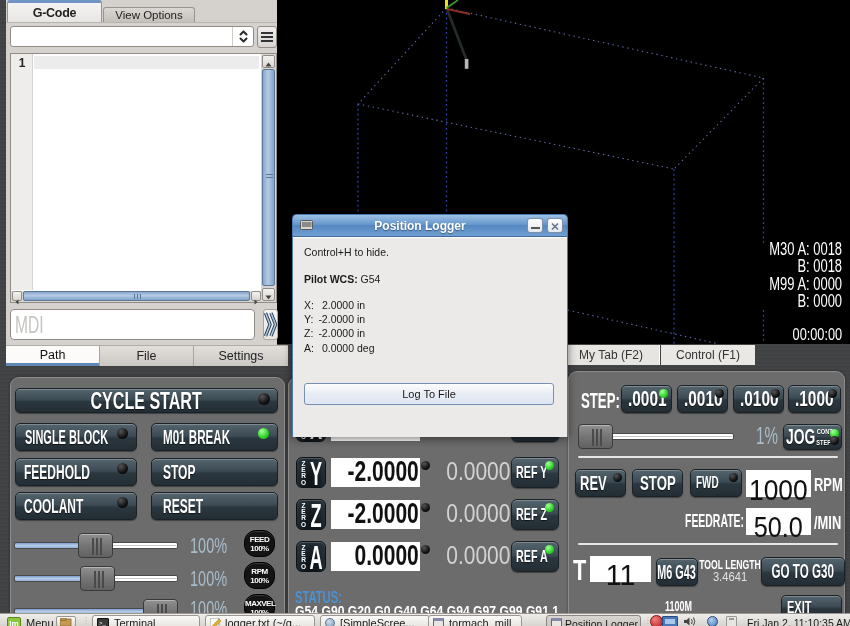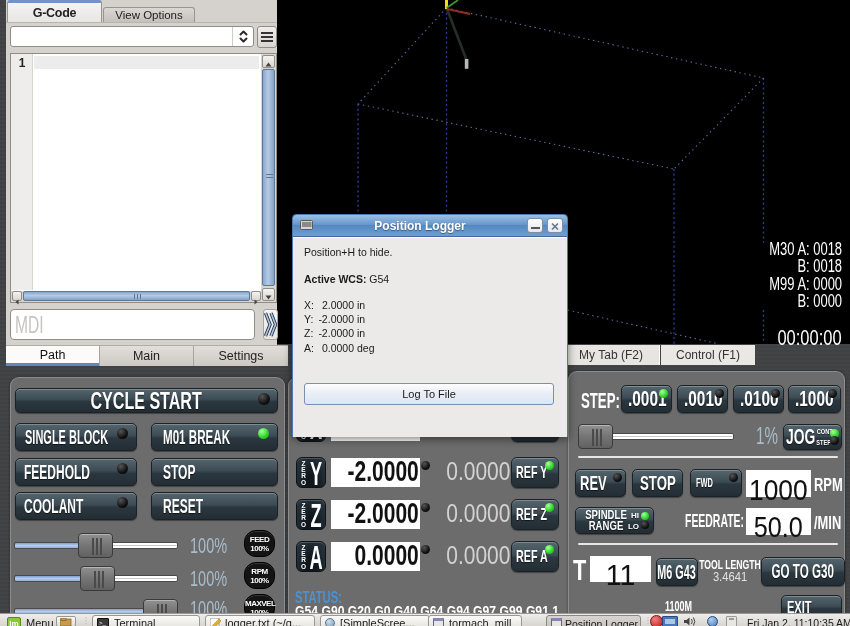--- a/index.html
+++ b/index.html
@@ -71,21 +71,21 @@
     <line x1="486.5" y1="78" x2="397" y2="169"></line>
     <line x1="81" y1="263" x2="442" y2="344"></line>
   </g>
   <line x1="170" y1="9" x2="189.5" y2="60" stroke="#262d29" stroke-width="2.6"></line>
   <rect x="187.8" y="59" width="3.6" height="9.8" fill="#b8b8b8"></rect>
   <line x1="169.5" y1="9" x2="169.5" y2="0" stroke="#e8e416" stroke-width="3"></line>
   <line x1="169.5" y1="8" x2="181" y2="0" stroke="#3f9a30" stroke-width="1.6"></line>
   <line x1="170" y1="9" x2="193" y2="14" stroke="#8e2d26" stroke-width="2"></line>
 </svg>
 <div class="abs" style="right:8px;top:241px;text-align:right;color:#fff;font-size:18px;line-height:17.3px;"><span style="display:inline-block;transform:scaleX(.72);transform-origin:right;">M30 A: 0018</span><br><span style="display:inline-block;transform:scaleX(.72);transform-origin:right;">B: 0018</span><br><span style="display:inline-block;transform:scaleX(.72);transform-origin:right;">M99 A: 0000</span><br><span style="display:inline-block;transform:scaleX(.72);transform-origin:right;">B: 0000</span></div>
-<div class="abs" style="right:8px;top:325px;color:#fff;font-size:22px;"><span style="display:inline-block;transform:scaleX(.75);transform-origin:right;">00:00:00</span></div>
+<div class="abs" style="right:8px;top:325px;color:#fff;font-size:17px;"><span style="display:inline-block;transform:scaleX(.75);transform-origin:right;">00:00:00</span></div>
 </div>
 
 <div class="abs" id="gpanel" style="left:6px;top:0;width:271px;height:345px;background:#d5d2ce;">
   <div class="abs" style="left:1px;top:0;width:95px;height:22px;background:linear-gradient(#f4f3f2,#e8e6e4);border:1px solid #9a948e;border-bottom:none;border-radius:3px 3px 0 0;border-top:3px solid #7095c4;display:flex;align-items:center;justify-content:center;font-size:12.5px;font-weight:bold;color:#222;letter-spacing:-0.3px;">G-Code</div>
   <div class="abs" style="left:97px;top:7px;width:92px;height:15px;background:linear-gradient(#dbd8d4,#c4c0bb);border:1px solid #9a948e;border-bottom:none;border-radius:3px 3px 0 0;display:flex;align-items:center;justify-content:center;font-size:11.5px;color:#222;">View Options</div>
   <div class="abs" style="left:0;top:22px;width:271px;height:323px;background:#d5d2ce;border-top:1px solid #b8b4ae;"></div>
 
   <div class="abs" style="left:4px;top:26px;width:244px;height:21px;background:#fff;border:1px solid #918c86;border-radius:3px;">
     <div class="abs" style="right:0;top:0;width:21px;height:19px;border-left:1px solid #d0ccc6;">
       <svg width="21" height="19">
@@ -148,21 +148,21 @@
       <g stroke="#a9c7e2" stroke-width="1.6" fill="none">
         <path d="M1.5 3 L6 14.5 L1.5 26"></path>
         <path d="M7 3 L11.5 14.5 L7 26"></path>
       </g>
     </svg>
   </div>
 </div>
 
 <div class="abs" style="left:6px;top:345px;width:272px;height:24px;">
   <div class="abs" style="left:0;top:0;width:93px;height:21px;background:#fcfbfa;border-top:1px solid #b0aca6;border-bottom:3px solid #6189b8;display:flex;align-items:center;justify-content:center;font-size:12.5px;color:#111;">Path</div>
-  <div class="abs" style="left:93px;top:0;width:94px;height:21px;background:linear-gradient(#e2dfdb,#ccc9c4);border-top:1px solid #b0aca6;border-left:1px solid #a8a49e;display:flex;align-items:center;justify-content:center;font-size:12.5px;color:#222;">Main</div>
+  <div class="abs" style="left:93px;top:0;width:94px;height:21px;background:linear-gradient(#e2dfdb,#ccc9c4);border-top:1px solid #b0aca6;border-left:1px solid #a8a49e;display:flex;align-items:center;justify-content:center;font-size:12.5px;color:#222;">File</div>
   <div class="abs" style="left:187px;top:0;width:95px;height:21px;background:linear-gradient(#e2dfdb,#ccc9c4);border-top:1px solid #b0aca6;border-left:1px solid #a8a49e;display:flex;align-items:center;justify-content:center;font-size:12.5px;color:#222;">Settings</div>
 </div>
 
 <div class="abs" style="left:563px;top:345px;width:196px;height:20px;">
   <div class="abs" style="left:0;top:0;width:97px;height:20px;background:#e7e5e2;border-right:1px solid #fff;display:flex;align-items:center;justify-content:center;font-size:12px;color:#333;">My Tab (F2)</div>
   <div class="abs" style="left:98px;top:0;width:94px;height:20px;background:#eae8e5;display:flex;align-items:center;justify-content:center;font-size:12px;color:#333;">Control (F1)</div>
 </div>
 
 <div class="panel" id="panelL" style="left:10px;top:377px;width:275px;height:249px;">
   <div class="btn" style="left:5px;top:46px;width:122px;height:28px;font-size:20px;justify-content:flex-start;padding-left:9px;">
@@ -317,34 +317,28 @@
     <div class="led ledblack" style="right:2px;bottom:4px;width:9px;height:9px;"></div>
   </div>
   <div class="abs" style="left:10px;top:85px;width:260px;height:2px;background:#e6e6e6;border-radius:1px;"></div>
   <div class="btn" style="left:7px;top:98px;width:51px;height:28px;font-size:20px;justify-content:flex-start;padding-left:4px;">
       <span style="display:inline-block;transform:scaleX(.65);transform-origin:left;">REV</span>
       <div class="led ledblack" style="right:3px;top:3px;width:9px;height:9px;"></div>
     </div>
   <div class="btn" style="left:64px;top:98px;width:51px;height:28px;font-size:20px;justify-content:flex-start;padding-left:7px;">
       <span style="display:inline-block;transform:scaleX(.66);transform-origin:left;">STOP</span>
     </div>
-  <div class="btn" style="left:122px;top:98px;width:52px;height:28px;font-size:12px;justify-content:flex-start;padding-left:5px;">
+  <div class="btn" style="left:122px;top:98px;width:52px;height:28px;font-size:16px;justify-content:flex-start;padding-left:5px;">
       <span style="display:inline-block;transform:scaleX(.62);transform-origin:left;">FWD</span>
       <div class="led ledblack" style="right:3px;top:3px;width:9px;height:9px;"></div>
     </div>
   <div class="vbox" style="left:178px;top:99px;width:65px;height:27px;font-size:30px;font-weight:normal;justify-content:center;padding-top:3px;">
       <span style="display:inline-block;transform:scaleX(.88);">1000</span>
     </div>
   <div class="abs" style="left:246px;top:103px;color:#fff;font-size:19px;font-weight:bold;"><span style="display:inline-block;transform:scaleX(.68);transform-origin:left;">RPM</span></div>
-  <div class="btn" style="left:7px;top:136px;width:79px;height:27px;font-size:11px;justify-content:flex-start;padding-left:4px;">
-    <span style="display:inline-block;transform:scaleX(.8);line-height:10.5px;text-align:center;font-size:12px;">SPINDLE<br>RANGE</span>
-    <div class="abs" style="right:14px;top:2px;color:#fff;font-size:8px;font-weight:bold;line-height:11px;text-align:right;">HI<br>LO</div>
-    <div class="led ledgreen" style="right:4px;top:4px;width:8px;height:8px;"></div>
-    <div class="led ledblack" style="right:4px;bottom:4px;width:8px;height:8px;"></div>
-  </div>
   <div class="abs" style="left:117px;top:140px;color:#fff;font-size:18px;font-weight:bold;"><span style="transform:scaleX(.58);transform-origin:left;display:inline-block;white-space:nowrap;">FEEDRATE:</span></div>
   <div class="vbox" style="left:178px;top:137px;width:65px;height:27px;font-size:30px;font-weight:normal;justify-content:center;padding-top:2px;">
       <span style="display:inline-block;transform:scaleX(.84);">50.0</span>
     </div>
   <div class="abs" style="left:246px;top:141px;color:#fff;font-size:19px;font-weight:bold;"><span style="display:inline-block;transform:scaleX(.68);transform-origin:left;">/MIN</span></div>
   <div class="abs" style="left:10px;top:172px;width:260px;height:2px;background:#e6e6e6;border-radius:1px;"></div>
   <div class="abs" style="left:5px;top:183px;color:#fff;font-size:29px;font-weight:bold;"><span style="display:inline-block;transform:scaleX(.75);transform-origin:left;">T</span></div>
   <div class="vbox" style="left:22px;top:185px;width:61px;height:26px;font-size:30px;font-weight:normal;justify-content:center;padding-top:2px;">
       <span style="display:inline-block;transform:scaleX(.95);">11</span>
     </div>
@@ -374,22 +368,22 @@
     <div class="abs" style="right:24px;top:3px;width:16px;height:15px;background:linear-gradient(#fefefe,#e4e7ec);border:1px solid #7c8ea8;border-radius:3px;">
       <div class="abs" style="left:3px;bottom:3px;width:9px;height:2px;background:#555;"></div>
     </div>
     <div class="abs" style="right:4px;top:3px;width:16px;height:15px;background:linear-gradient(#fefefe,#e4e7ec);border:1px solid #7c8ea8;border-radius:3px;">
       <svg width="14" height="13">
           <path d="M4 3.5 L10 9.5 M10 3.5 L4 9.5" stroke="#667689" stroke-width="1.6" fill="none"></path>
         </svg>
     </div>
   </div>
   <div class="abs" style="left:0;top:22px;width:274px;height:200px;background:#ebeae8;border-top:1px solid #fff;">
-    <div class="abs" style="left:11px;top:8px;color:#1a1a1a;font-size:10.5px;">Position+H to hide.</div>
-    <div class="abs" style="left:11px;top:35px;color:#1a1a1a;font-size:10.5px;"><b>Active WCS:</b> G54</div>
+    <div class="abs" style="left:11px;top:8px;color:#1a1a1a;font-size:10.5px;">Control+H to hide.</div>
+    <div class="abs" style="left:11px;top:35px;color:#1a1a1a;font-size:10.5px;"><b>Pilot WCS:</b> G54</div>
     <div class="abs" style="left:11px;top:60px;color:#1a1a1a;font-size:10.5px;line-height:14.2px;">X:<br>Y:<br>Z:<br>A:</div>
     <div class="abs" style="left:22px;top:60px;width:39px;color:#1a1a1a;font-size:10.5px;line-height:14.2px;text-align:right;">2.0000<br>-2.0000<br>-2.0000<br>0.0000</div>
     <div class="abs" style="left:64px;top:60px;color:#1a1a1a;font-size:10.5px;line-height:14.2px;">in<br>in<br>in<br>deg</div>
     <div class="abs" style="left:11px;top:145px;width:250px;height:22px;background:linear-gradient(#fdfdfe,#e8edf5 50%,#dfe6f2);border:1px solid #7791b4;border-radius:3px;text-align:center;color:#1a1a1a;font-size:11px;line-height:21px;">Log To File</div>
   </div>
 </div>
 
 <div class="abs" id="taskbar" style="left:0;top:613px;width:850px;height:13px;background:linear-gradient(#efedea,#d8d5d0);border-top:1px solid #9a9792;overflow:hidden;font-size:11px;color:#1a1a1a;">
   <div class="abs" style="left:7px;top:3px;width:14px;height:12px;background:#8ec73f;border:1px solid #5a8a1a;border-radius:2px;color:#fff;font-size:8px;font-weight:bold;text-align:center;line-height:11px;">lm</div>
   <div class="abs" style="left:26px;top:3px;">Menu</div>

